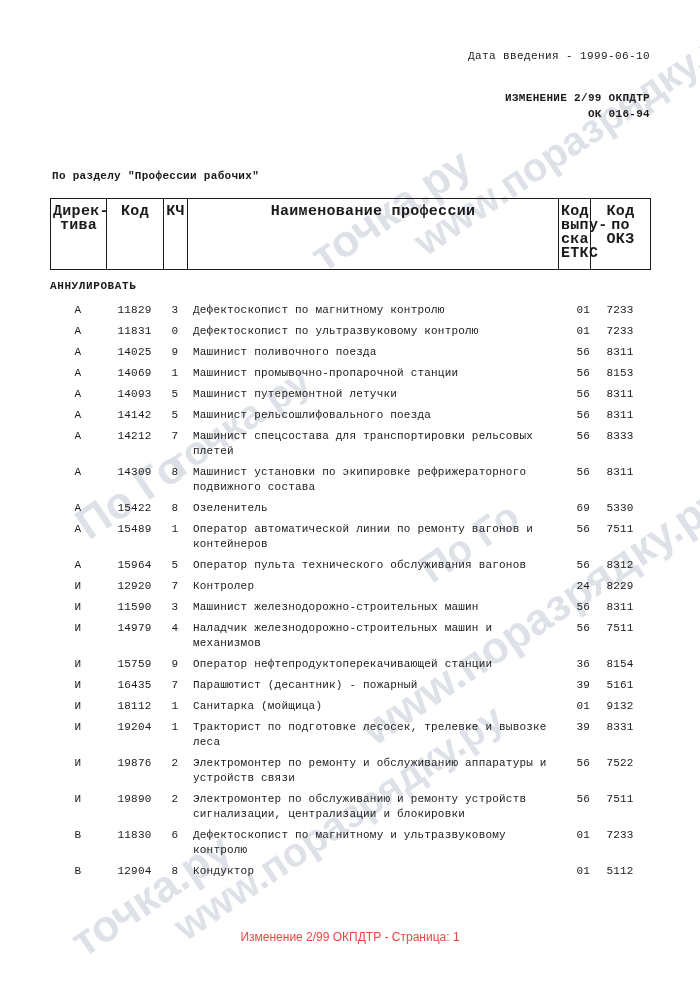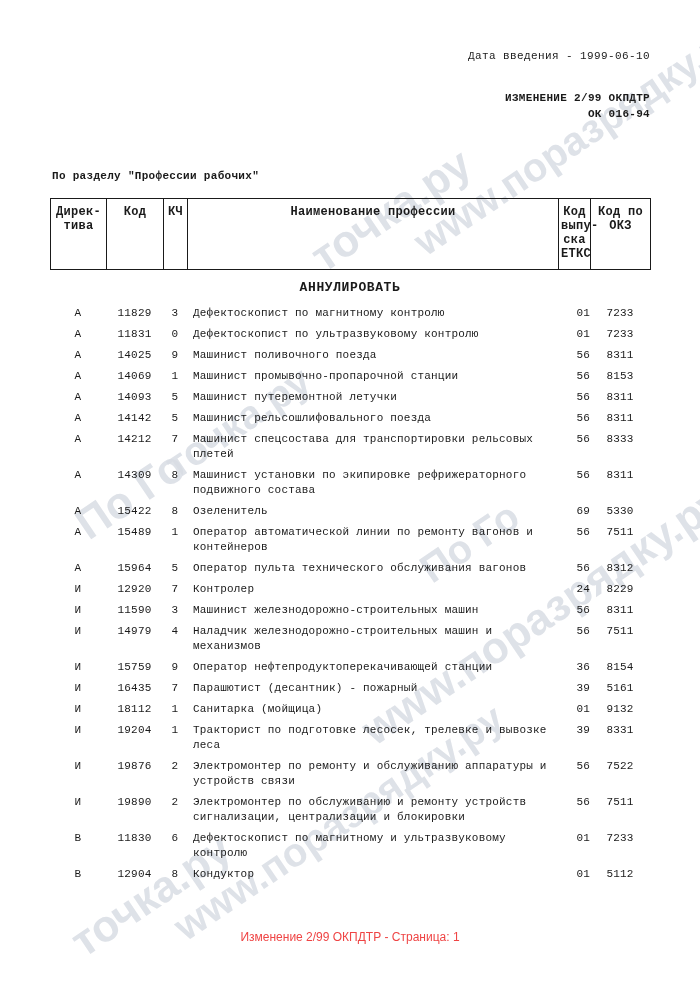--- a/index.html
+++ b/index.html
@@ -95,21 +95,21 @@
   }
   table.grid {
     border-collapse: collapse;
     width: 600px;
     table-layout: fixed;
   }
   table.grid th {
     border: 1px solid #1a1a1a;
     border-left-width: 1px;
     border-right-width: 1px;
-    font-size: 12px;
+    font-size: 15px;
     font-weight: 700;
     vertical-align: top;
     padding: 6px 2px 0 2px;
     height: 64px;
     line-height: 14px;
     letter-spacing: 0.3px;
     text-align: center;
   }
   table.grid th.th-name { padding-top: 6px; }
 
@@ -121,24 +121,24 @@
   col.c-okz   { width: 60px; }
 
   
   #body-rows {
     position: absolute;
     top: 268px;
     left: 50px;
     width: 600px;
   }
   .group-head {
-    font-size: 13px;
+    font-size: 11px;
     font-weight: 700;
     letter-spacing: 0.6px;
-    text-align: center;
+    text-align: left;
     padding: 12px 0 11px 0;
   }
   .rowtab {
     border-collapse: collapse;
     width: 600px;
     table-layout: fixed;
   }
   .rowtab td {
     font-size: 11px;
     line-height: 15px;

